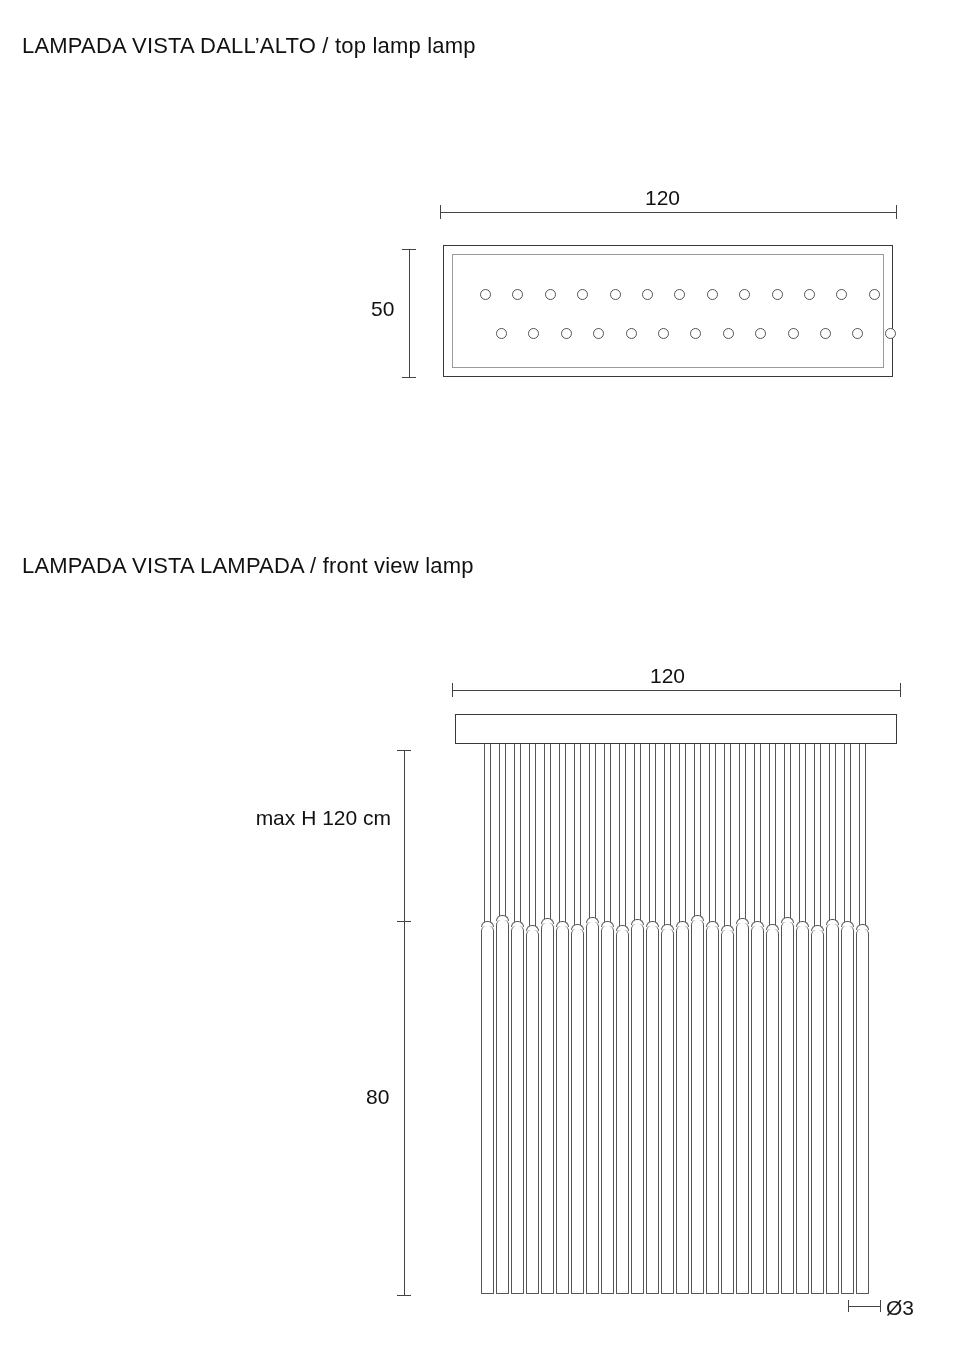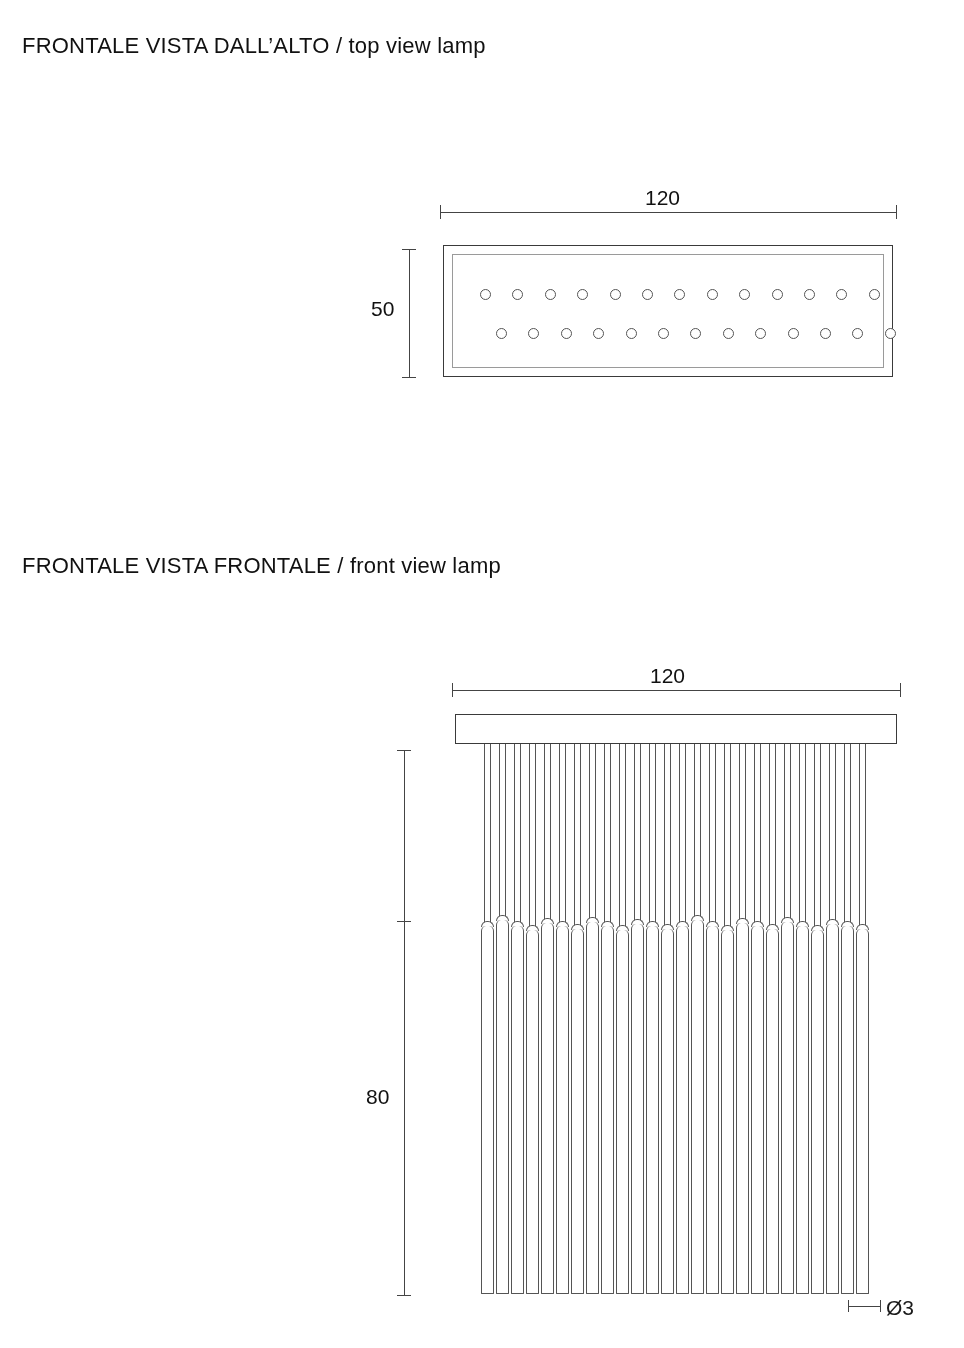--- a/index.html
+++ b/index.html
@@ -135,21 +135,21 @@
     position: absolute;
     left: 886px; top: 1296px;
     font-size: 21px;
   }
 </style>
 </head>
 <body>
 
 <div id="top-view-wrap">
 
-  <div class="section-title" id="title-top">FRONTALE VISTA DALL’ALTO / top view lamp</div>
+  <div class="section-title" id="title-top">LAMPADA VISTA DALL’ALTO / top lamp lamp</div>
 
   <div class="dim-label" style="left:645px; top:186px;">120</div>
   <div class="hline" style="left:440px; top:212px; width:456px;"></div>
   <div class="tick-v" style="left:440px; top:205px; height:14px;"></div>
   <div class="tick-v" style="left:896px; top:205px; height:14px;"></div>
 
   <div class="dim-label" style="left:371px; top:297px;">50</div>
   <div class="vline" style="left:409px; top:249px; height:128px;"></div>
   <div class="tick-h" style="left:402px; top:249px; width:14px;"></div>
   <div class="tick-h" style="left:402px; top:377px; width:14px;"></div>
@@ -182,21 +182,21 @@
       <div class="hole" style="left: 755.2px; top: 328px;"></div>
       <div class="hole" style="left: 787.6px; top: 328px;"></div>
       <div class="hole" style="left: 820px; top: 328px;"></div>
       <div class="hole" style="left: 852.4px; top: 328px;"></div>
       <div class="hole" style="left: 884.8px; top: 328px;"></div>
     </div>
 </div>
 
 <div id="front-view-wrap">
 
-  <div class="section-title" id="title-front">FRONTALE VISTA FRONTALE / front view lamp</div>
+  <div class="section-title" id="title-front">LAMPADA VISTA LAMPADA / front view lamp</div>
 
   <div class="dim-label" style="left:650px; top:664px;">120</div>
   <div class="hline" style="left:452px; top:690px; width:448px;"></div>
   <div class="tick-v" style="left:452px; top:683px; height:14px;"></div>
   <div class="tick-v" style="left:900px; top:683px; height:14px;"></div>
 
   <div id="canopy"></div>
 
   <div id="cables-layer">
       <div class="cable" style="left: 484px; top: 744px; height: 181px;"></div>
@@ -280,20 +280,21 @@
       <div class="tube-top" style="left: 856px; top: 924px;"></div>
       <div class="tube" style="left: 856px; top: 929px; height: 365px;"></div>
     </div>
 
   <div class="vline" style="left:404px; top:750px; height:545px;"></div>
   <div class="tick-h" style="left:397px; top:750px; width:14px;"></div>
   <div class="tick-h" style="left:397px; top:921px; width:14px;"></div>
   <div class="tick-h" style="left:397px; top:1295px; width:14px;"></div>
 
   <div id="cable-label">
+    <div>max H 120 cm</div>
   </div>
 
   <div class="dim-label" style="left:366px; top:1085px;">80</div>
 
   <div class="hline" style="left:848px; top:1306px; width:32px;"></div>
   <div class="tick-v" style="left:848px; top:1300px; height:12px;"></div>
   <div class="tick-v" style="left:880px; top:1300px; height:12px;"></div>
   <div id="dia-label">Ø3</div>
 </div>
 

